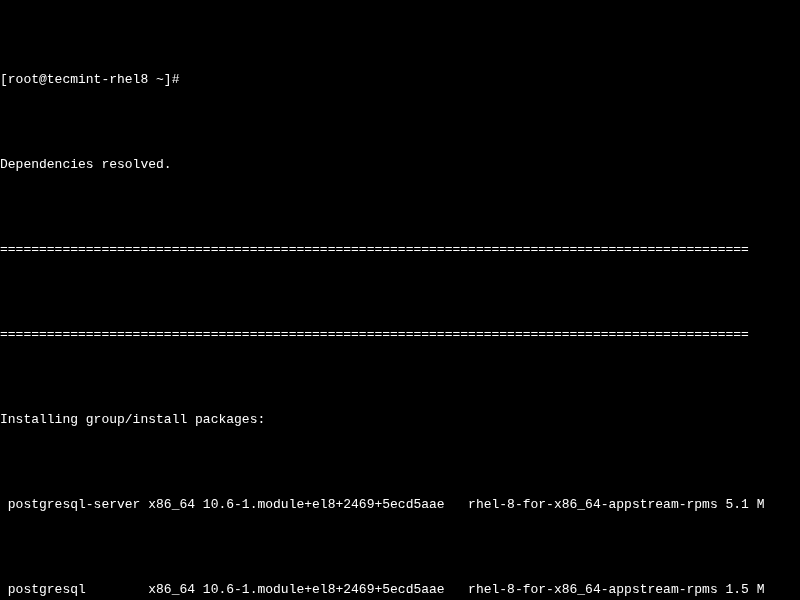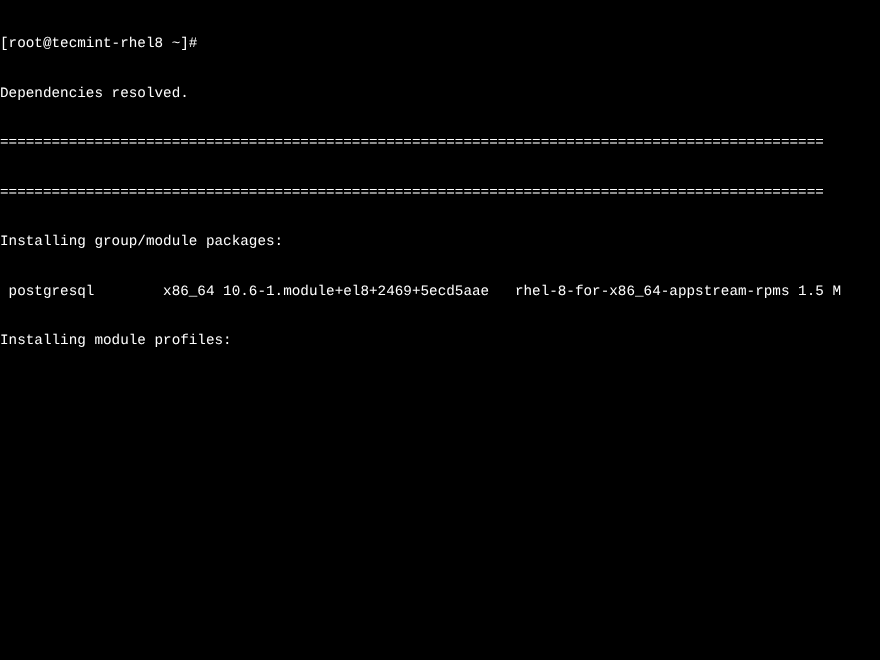--- a/index.html
+++ b/index.html
@@ -16,31 +16,33 @@
       font-size: 13px;
       line-height: 15px;
       overflow: hidden;
     }
     .terminal {
       padding: 2px 0 0 0;
       white-space: pre;
     }
     .line {
       white-space: pre;
+      margin-top: 40px;
     }
   </style>
 </head>
 <body>
 
 <div class="terminal">
   <div class="line">[root@tecmint-rhel8 ~]#</div>
   <div class="line">Dependencies resolved.</div>
   <div class="line">================================================================================================</div>
   <div class="line">================================================================================================</div>
-  <div class="line">Installing group/module packages:</div>
+  <div class="line">Installing group/install packages:</div>
+  <div class="line"> postgresql-server x86_64 10.6-1.module+el8+2469+5ecd5aae   rhel-8-for-x86_64-appstream-rpms 5.1 M</div>
   <div class="line"> postgresql        x86_64 10.6-1.module+el8+2469+5ecd5aae   rhel-8-for-x86_64-appstream-rpms 1.5 M</div>
   <div class="line">Installing module profiles:</div>
   
   
   
   <div class="line"></div>
   
   
   
   <div class="line"></div>

